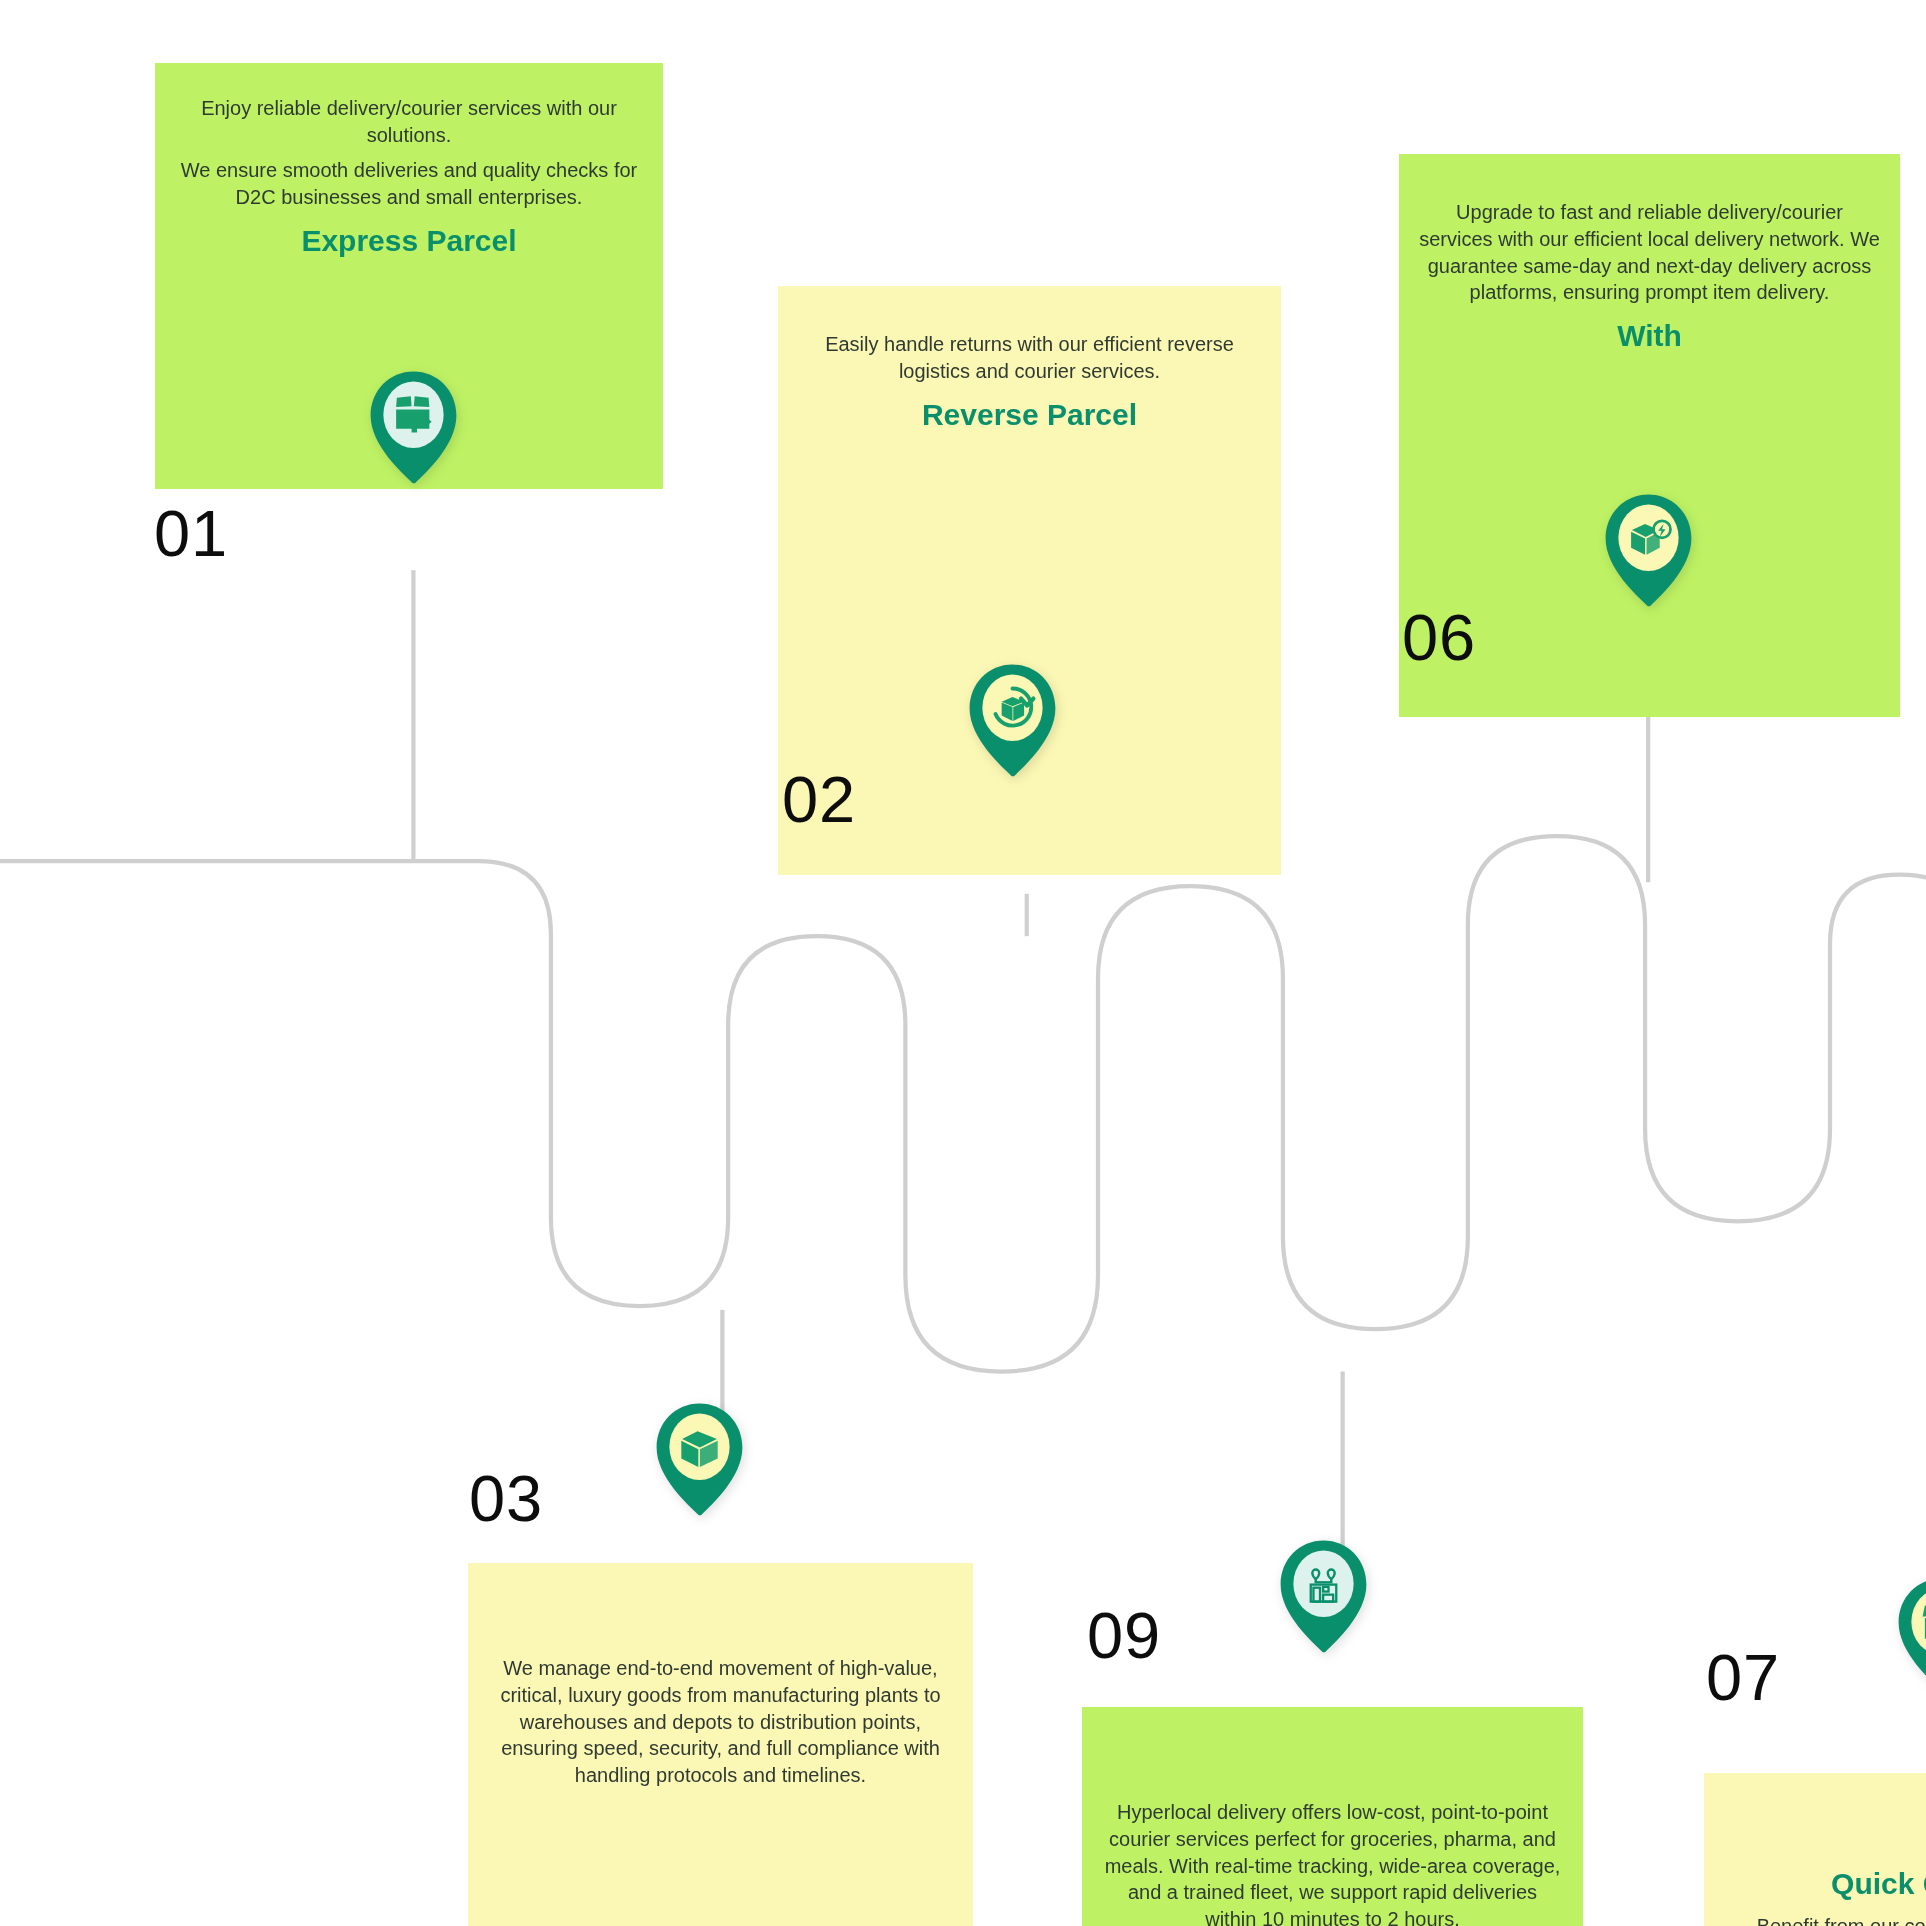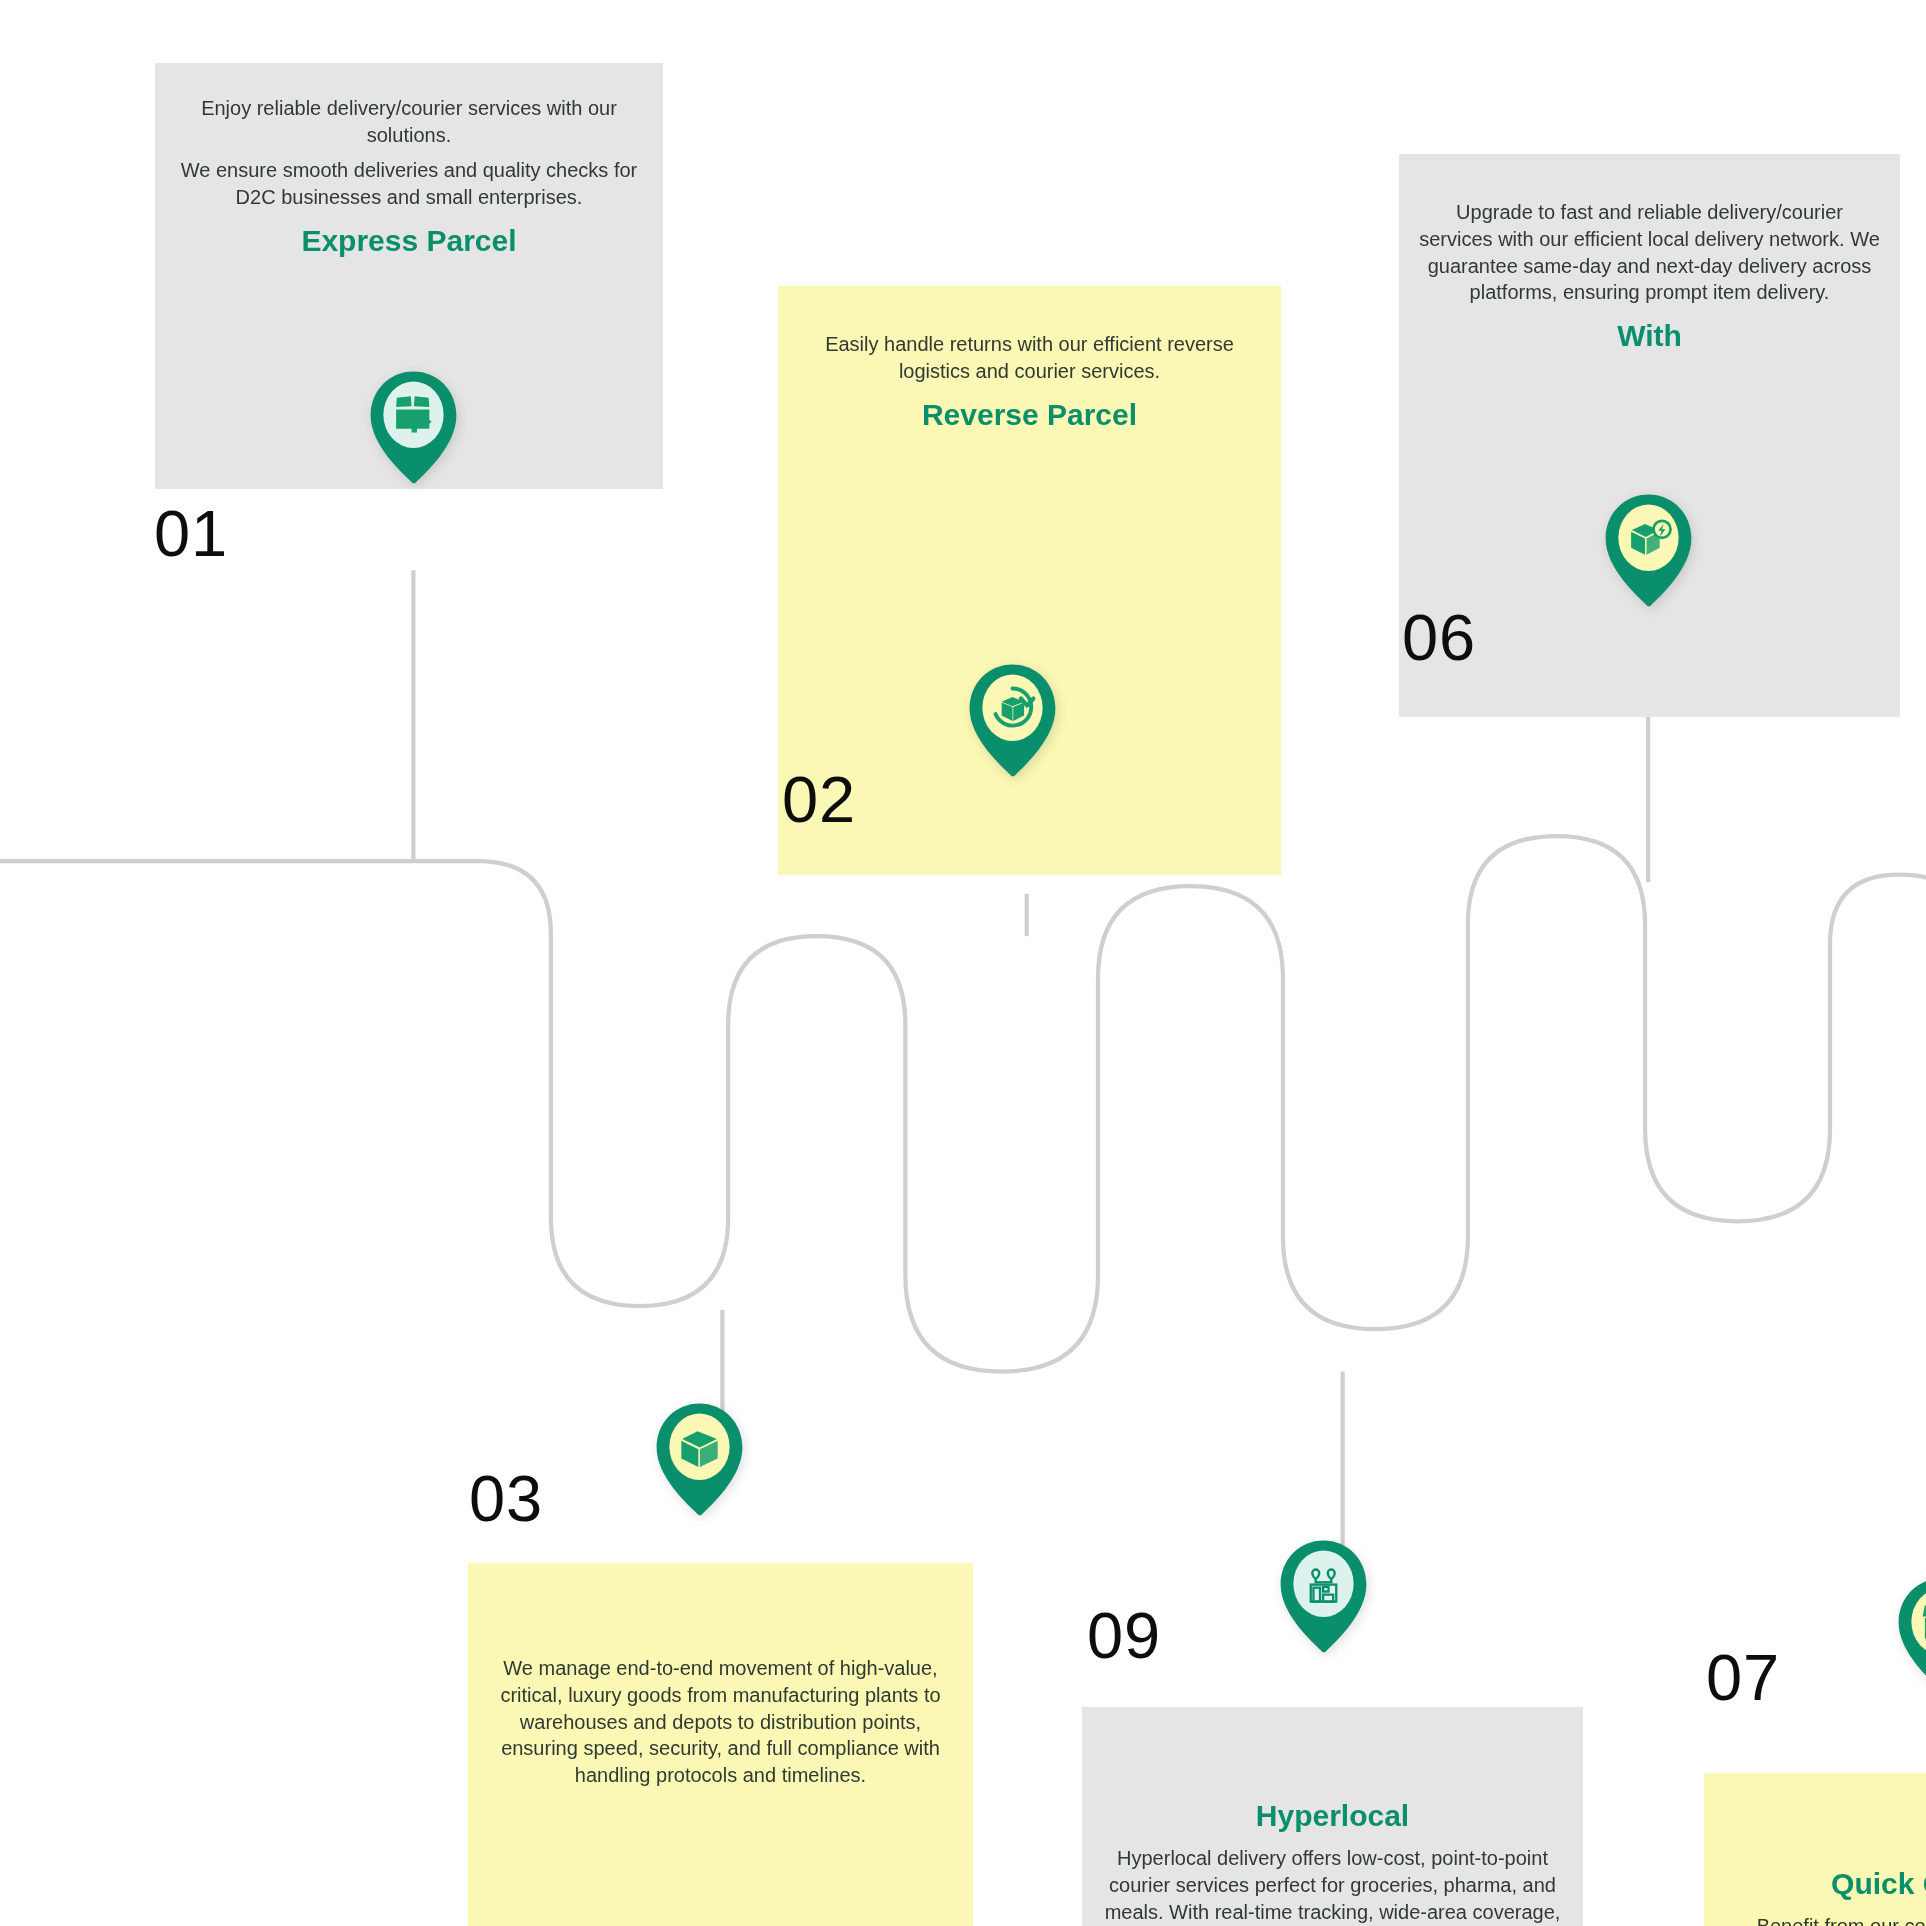--- a/index.html
+++ b/index.html
@@ -21,21 +21,21 @@
     left: 0; top: 0;
     width: 2965px; height: 2347px;
     pointer-events: none;
   }
   
   .card {
     position: absolute;
     padding: 0;
     text-align: center;
   }
-  .card.mint  { background: #e5e5e5; }
+  .card.mint  { background: #bef264; }
   .card.lemon { background: #fbf7b4; }
 
   .card-inner {
     position: absolute;
     left: 0; right: 0;
     padding: 0 17.7px;
   }
   .desc {
     font-size: 20px;
     line-height: 1.34;
@@ -212,21 +212,20 @@
       <g fill="#17a06e" transform="translate(66,68)">
         <path d="M4 28 L44 8 L94 28 L50 50 Z"></path>
         <path d="M2 32 L46 54 L46 100 L2 78 Z"></path>
         <path d="M96 32 L50 54 L50 100 L96 78 Z" opacity="0.84"></path>
       </g>
     </svg>
   </div>
 
   <div class="card mint" style="left:1082px; top:1707px; width:501px; height:475px;">
     <div class="card-inner" style="top:92px;">
-      <div class="title t-above">Hyperlocal</div>
       <div class="desc">
         <p>Hyperlocal delivery offers low-cost, point-to-point courier services perfect for groceries, pharma, and meals. With real-time tracking, wide-area coverage, and a trained fleet, we support rapid deliveries within 10 minutes to 2 hours.</p>
       </div>
     </div>
   </div>
   <div class="num" style="left:1087px; top:1603px;">09</div>
   <div class="pin" style="left:1279px; top:1539px;">
     <svg viewBox="0 0 230 295">
       <path d="M115 4C53 4 4 53 4 118c0 78 84 150 107 173 3 3 7 3 10 0 23-23 105-95 105-173C226 53 177 4 115 4z" fill="#0a8f6c"></path>
       <ellipse cx="115" cy="116" rx="78" ry="86" fill="#ddf2ec"></ellipse>

